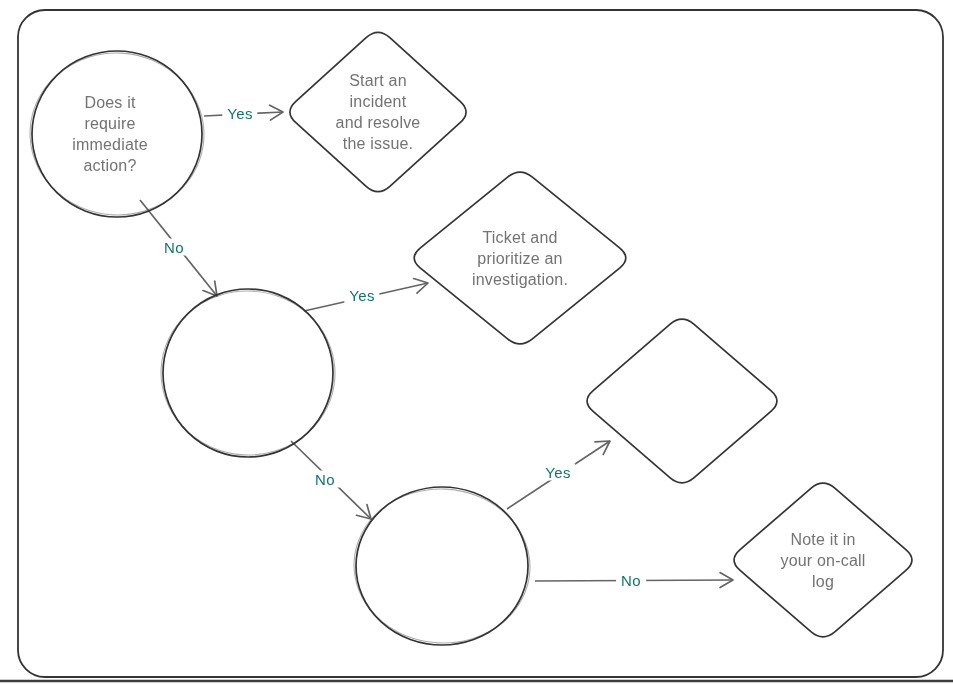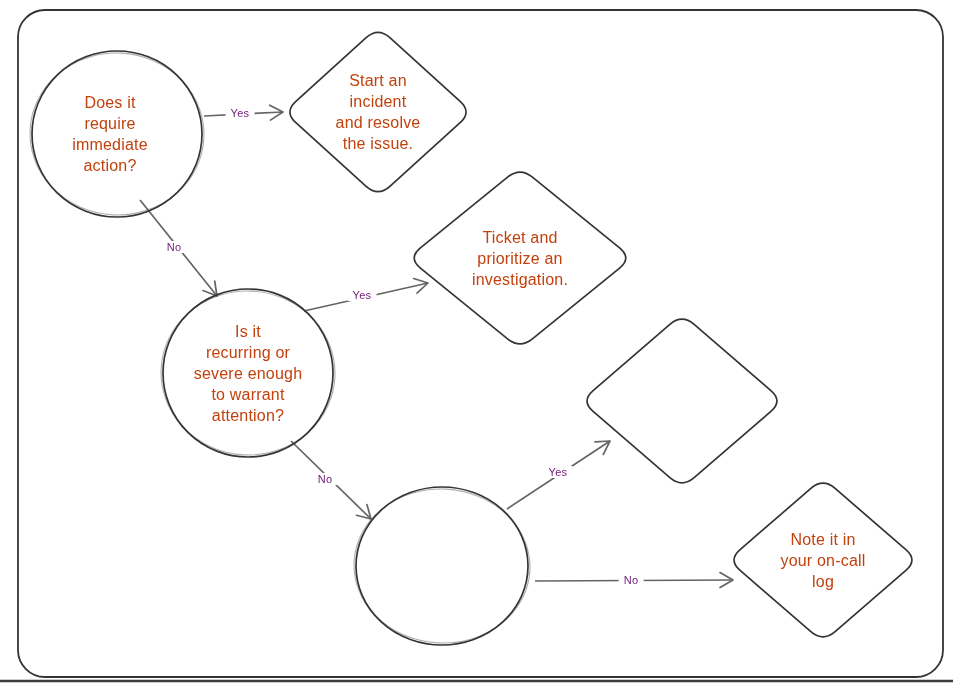--- a/index.html
+++ b/index.html
@@ -28,30 +28,30 @@
     height: 100%;
   }
   .node-label {
     position: absolute;
     transform: translate(-50%, -50%);
     text-align: center;
     white-space: pre-line;
     font-size: 16px;
     line-height: 21px;
     letter-spacing: 0.2px;
-    color: #c2410c;
+    color: #737373;
   }
   .edge-label {
     position: absolute;
     transform: translate(-50%, -50%);
     background: #ffffff;
     padding: 0 5px;
-    font-size: 11px;
+    font-size: 15px;
     letter-spacing: 0.3px;
-    color: #701a75;
+    color: #0f766e;
     white-space: nowrap;
   }
 </style>
 </head>
 <body>
 
 <div class="stage">
   <svg id="diagram-svg" width="953" height="690" viewBox="0 0 953 690">
       <defs>
         <marker id="ah" markerUnits="userSpaceOnUse" markerWidth="32" markerHeight="32" viewBox="-16 -16 32 32" refX="0" refY="0" orient="auto">
@@ -85,25 +85,20 @@
       <div class="edge-label" style="left: 558px; top: 472px;">Yes</div>
       <div class="edge-label" style="left: 631px; top: 580px;">No</div>
       <div class="node-label" style="left: 110px; top: 134px;">Does it
 require
 immediate
 action?</div>
       <div class="node-label" style="left: 378px; top: 112px;">Start an
 incident
 and resolve
 the issue.</div>
-      <div class="node-label" style="left: 248px; top: 373px;">Is it
-recurring or
-severe enough
-to warrant
-attention?</div>
       <div class="node-label" style="left: 520px; top: 258px;">Ticket and
 prioritize an
 investigation.</div>
       <div class="node-label" style="left: 823px; top: 560px;">Note it in
 your on-call
 log</div>
     </div>
 </div>
 
 </body></html>

